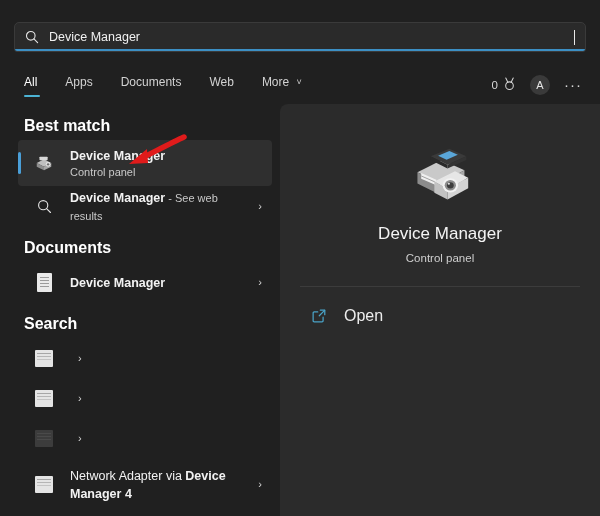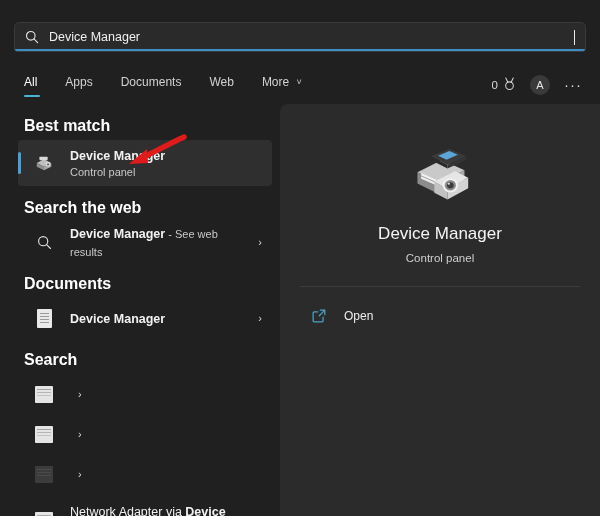--- a/index.html
+++ b/index.html
@@ -296,21 +296,21 @@
     padding-left: 4px;
   }
   .action-icon {
     width: 26px;
     display: flex;
     align-items: center;
     justify-content: center;
     margin-right: 12px;
   }
   .action-label {
-    font-size: 12px;
+    font-size: 16px;
     color: #ededed;
   }
 
   
   .annot-arrow {
     position: absolute;
     left: 126px;
     top: 134px;
     pointer-events: none;
   }
@@ -383,21 +383,20 @@
         <circle cx="16.5" cy="12.5" r="2.6" fill="#e2e2e2"></circle>
         <circle cx="16.5" cy="12.5" r="1.3" fill="#6f6f6f"></circle>
       </svg>
     </span>
     <span class="row-text">
       <span class="row-title">Device Manager</span>
       <span class="row-sub" style="display:block">Control panel</span>
     </span>
   </div>
 
-  <div class="group-head">Search the web</div>
   <div class="row">
     <span class="row-icon">
       <svg width="15" height="15" viewBox="0 0 16 16" fill="none">
         <circle cx="6.6" cy="6.6" r="4.9" stroke="#e2e2e2" stroke-width="1.2"></circle>
         <line x1="10.2" y1="10.2" x2="14.4" y2="14.4" stroke="#e2e2e2" stroke-width="1.2" stroke-linecap="round"></line>
       </svg>
     </span>
     <span class="row-text">
       <span class="row-title"><span>Device Manager</span><span class="row-sub" style="display:inline"> - See web results</span></span>
     </span>

